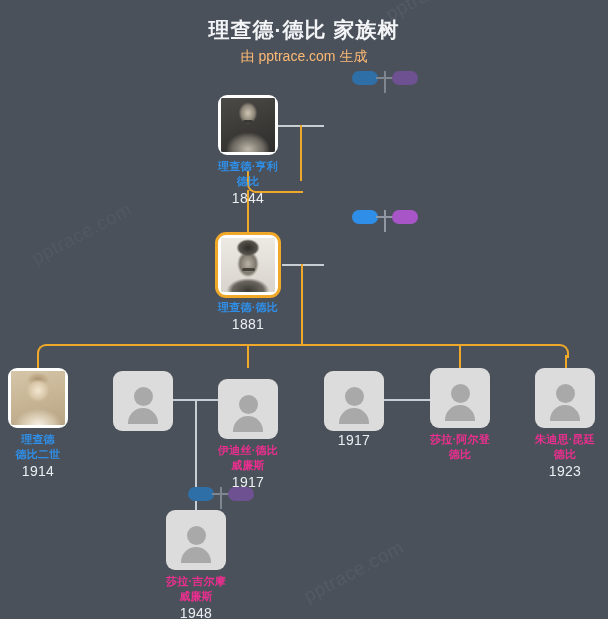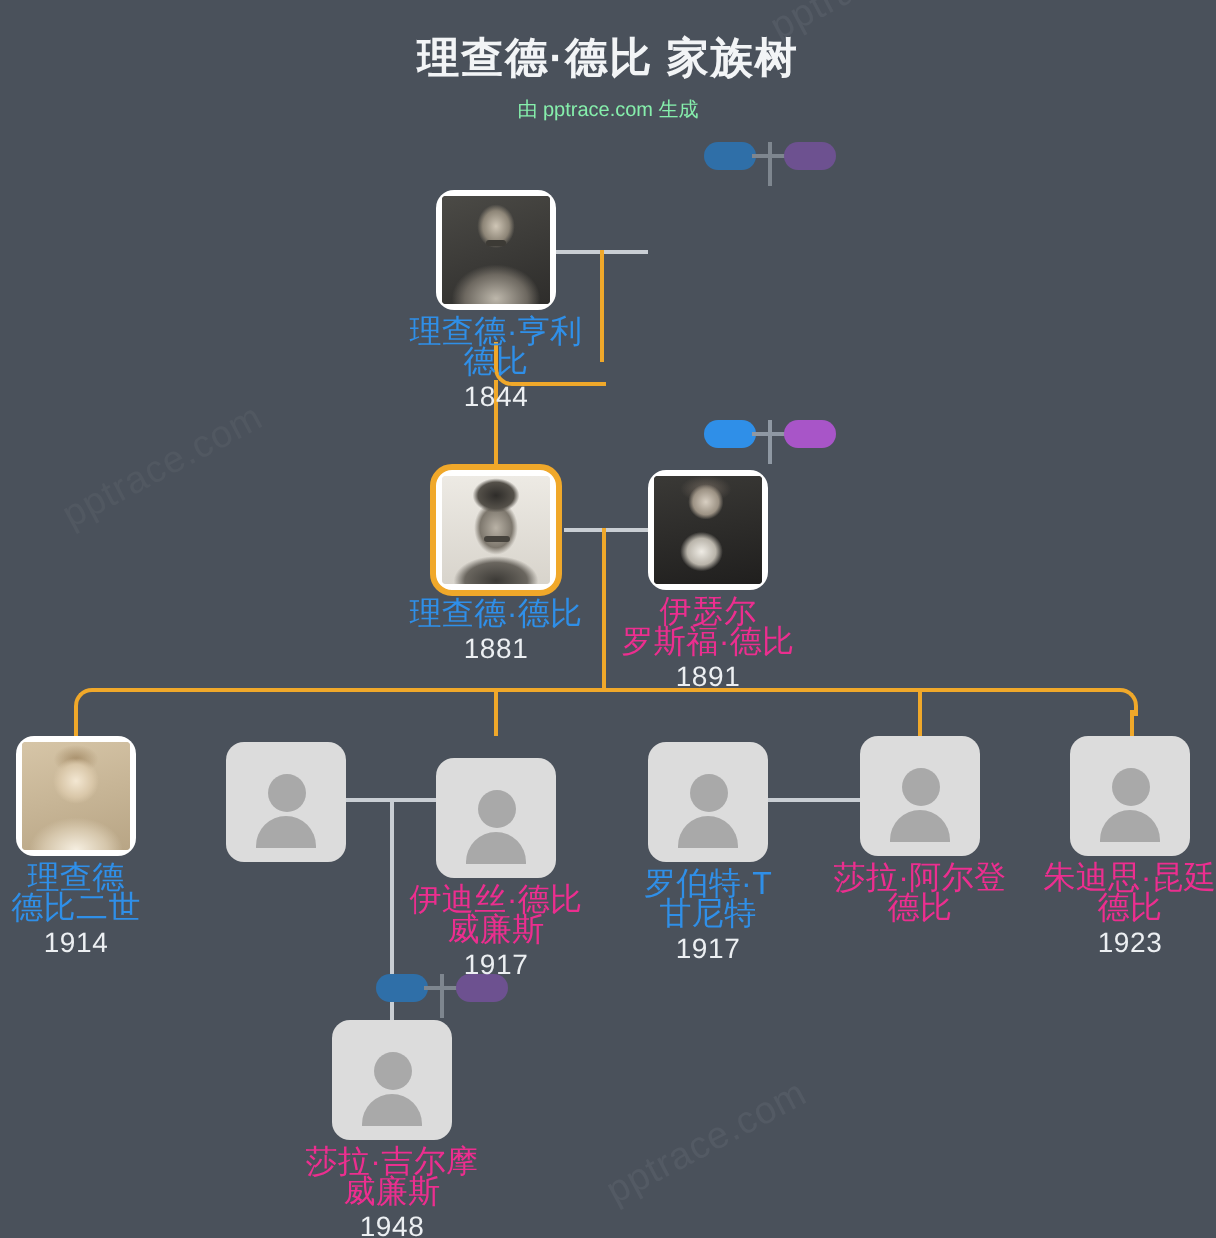--- a/index.html
+++ b/index.html
@@ -47,22 +47,22 @@
     text-align: center;
   }
   .title {
     color: #f2f4f6;
     font-size: 21px;
     font-weight: bold;
     letter-spacing: 1px;
     line-height: 28px;
   }
   .subtitle {
-    color: #86efac;
-    font-size: 10px;
+    color: #fdba74;
+    font-size: 14px;
     line-height: 20px;
     margin-top: 2px;
   }
 
   
   .line { position: absolute; pointer-events: none; }
   .l-gold  { background: #f0a82a; }
   .l-gray  { background: #c9ced4; }
 
   
@@ -234,22 +234,22 @@
     background:
       radial-gradient(ellipse 14px 14px at 50% 36%, #f3e7d2 0%, #d9c7a9 58%, rgba(201,183,154,0) 82%),
       radial-gradient(ellipse 14px 9px at 50% 16%, #a8906c 0%, rgba(201,183,154,0) 80%),
       radial-gradient(ellipse 26px 18px at 50% 100%, #f6efe1 0%, #d5c6ab 60%, rgba(201,183,154,0) 90%),
       linear-gradient(165deg, #d6c5a7 0%, #b8a585 100%);
   }
 
   
   .nm {
     margin-top: 4px;
-    font-size: 16px;
-    font-weight: normal;
+    font-size: 11px;
+    font-weight: bold;
     line-height: 15px;
     letter-spacing: 0.2px;
     white-space: pre-line;
   }
   .nm.male   { color: #2f8fe8; }
   .nm.female { color: #ec2e8f; }
   .yr {
     color: #eceff2;
     font-size: 14px;
     line-height: 17px;
@@ -334,30 +334,20 @@
   <div class="person" style="left:203px; top:232px;">
     <div class="card photo highlight">
       <div class="thumb p-richard">
           <div class="fig"></div>
         </div>
     </div>
     <div class="nm male" style="margin-top:2px;">理查德·德比</div>
     <div class="yr">1881</div>
   </div>
 
-  <div class="person" style="left:309px; top:235px;">
-    <div class="card photo">
-      <div class="thumb p-ethel">
-          <div class="fig"></div>
-        </div>
-    </div>
-    <div class="nm female">伊瑟尔
-罗斯福·德比</div>
-    <div class="yr">1891</div>
-  </div>
 
   <div class="person" style="left:-7px; top:368px;">
     <div class="card photo">
       <div class="thumb p-richard2">
           <div class="fig"></div>
         </div>
     </div>
     <div class="nm male">理查德
 德比二世</div>
     <div class="yr">1914</div>
@@ -386,22 +376,20 @@
     <div class="yr">1917</div>
   </div>
 
   <div class="person" style="left:309px; top:371px;">
     <div class="card">
       <div class="avatar">
         <div class="head"></div>
           <div class="body"></div>
       </div>
     </div>
-    <div class="nm male">罗伯特·T
-甘尼特</div>
     <div class="yr">1917</div>
   </div>
 
   <div class="person" style="left:415px; top:368px;">
     <div class="card">
       <div class="avatar">
         <div class="head"></div>
           <div class="body"></div>
       </div>
     </div>

